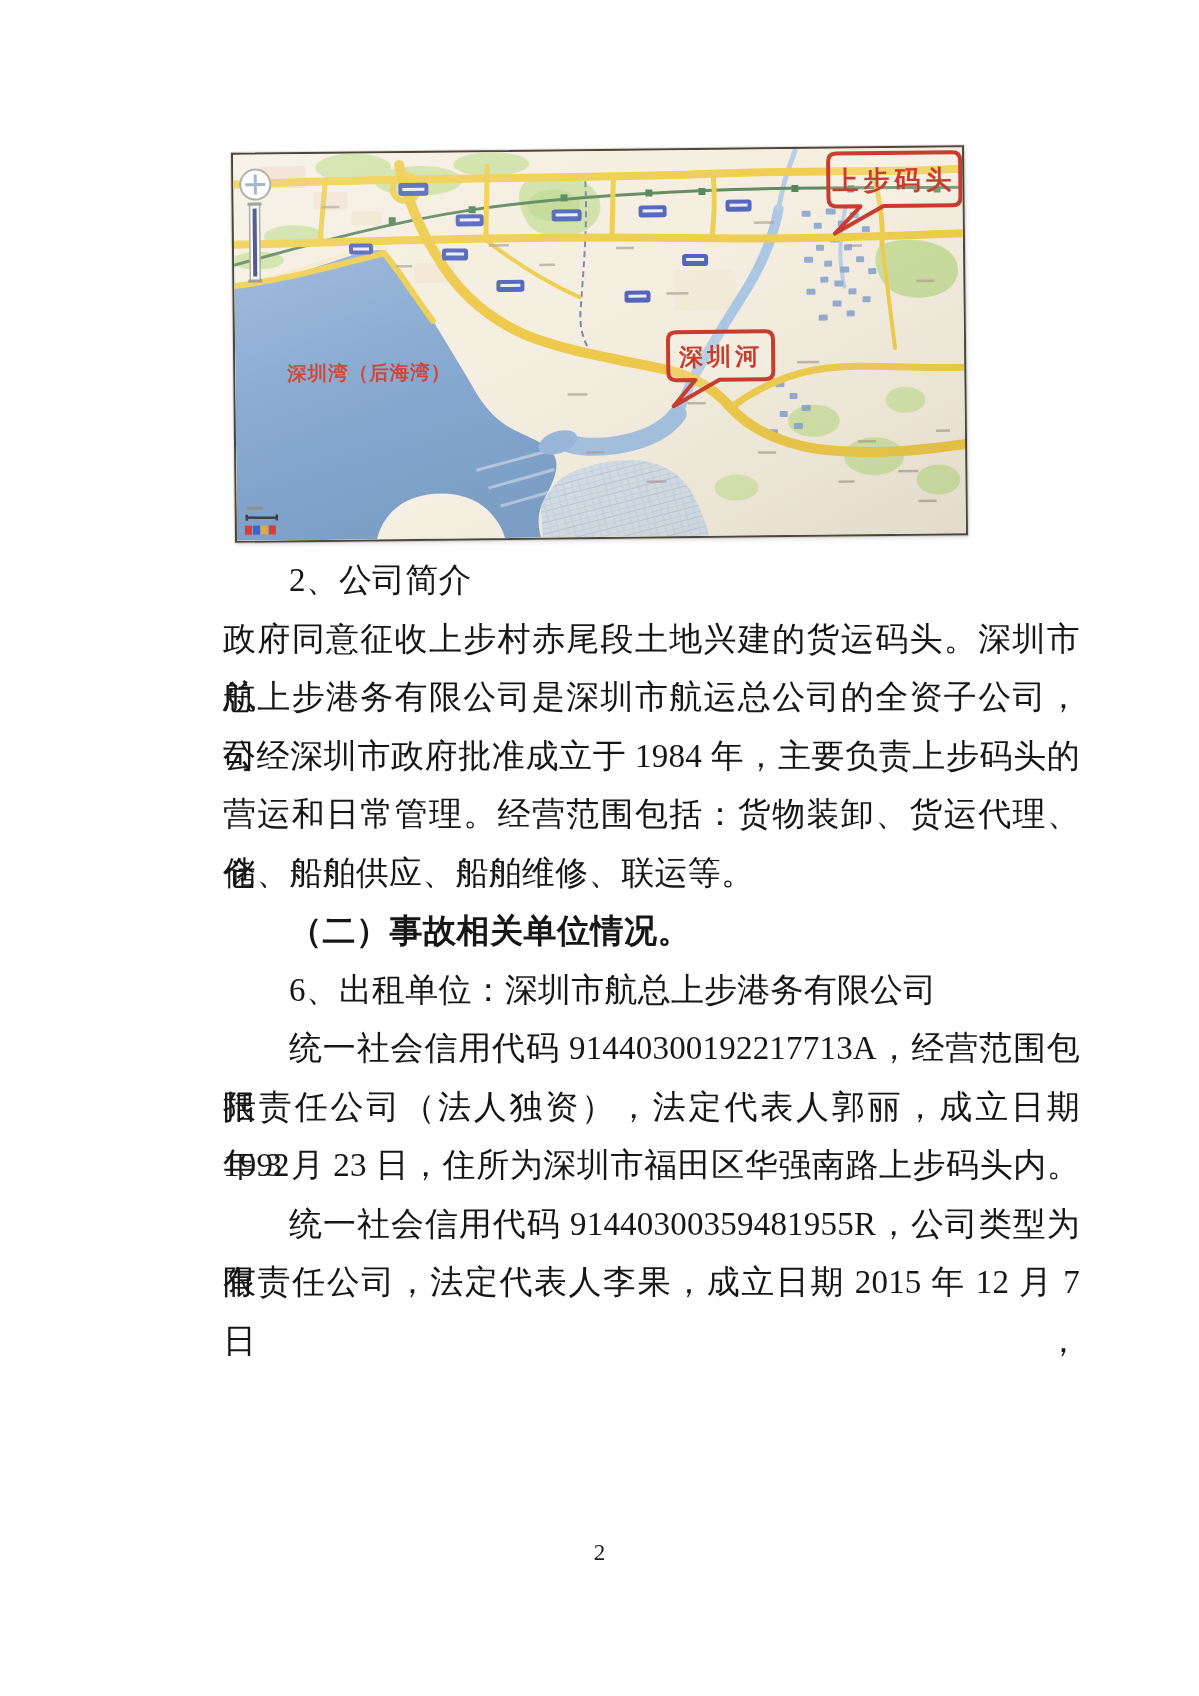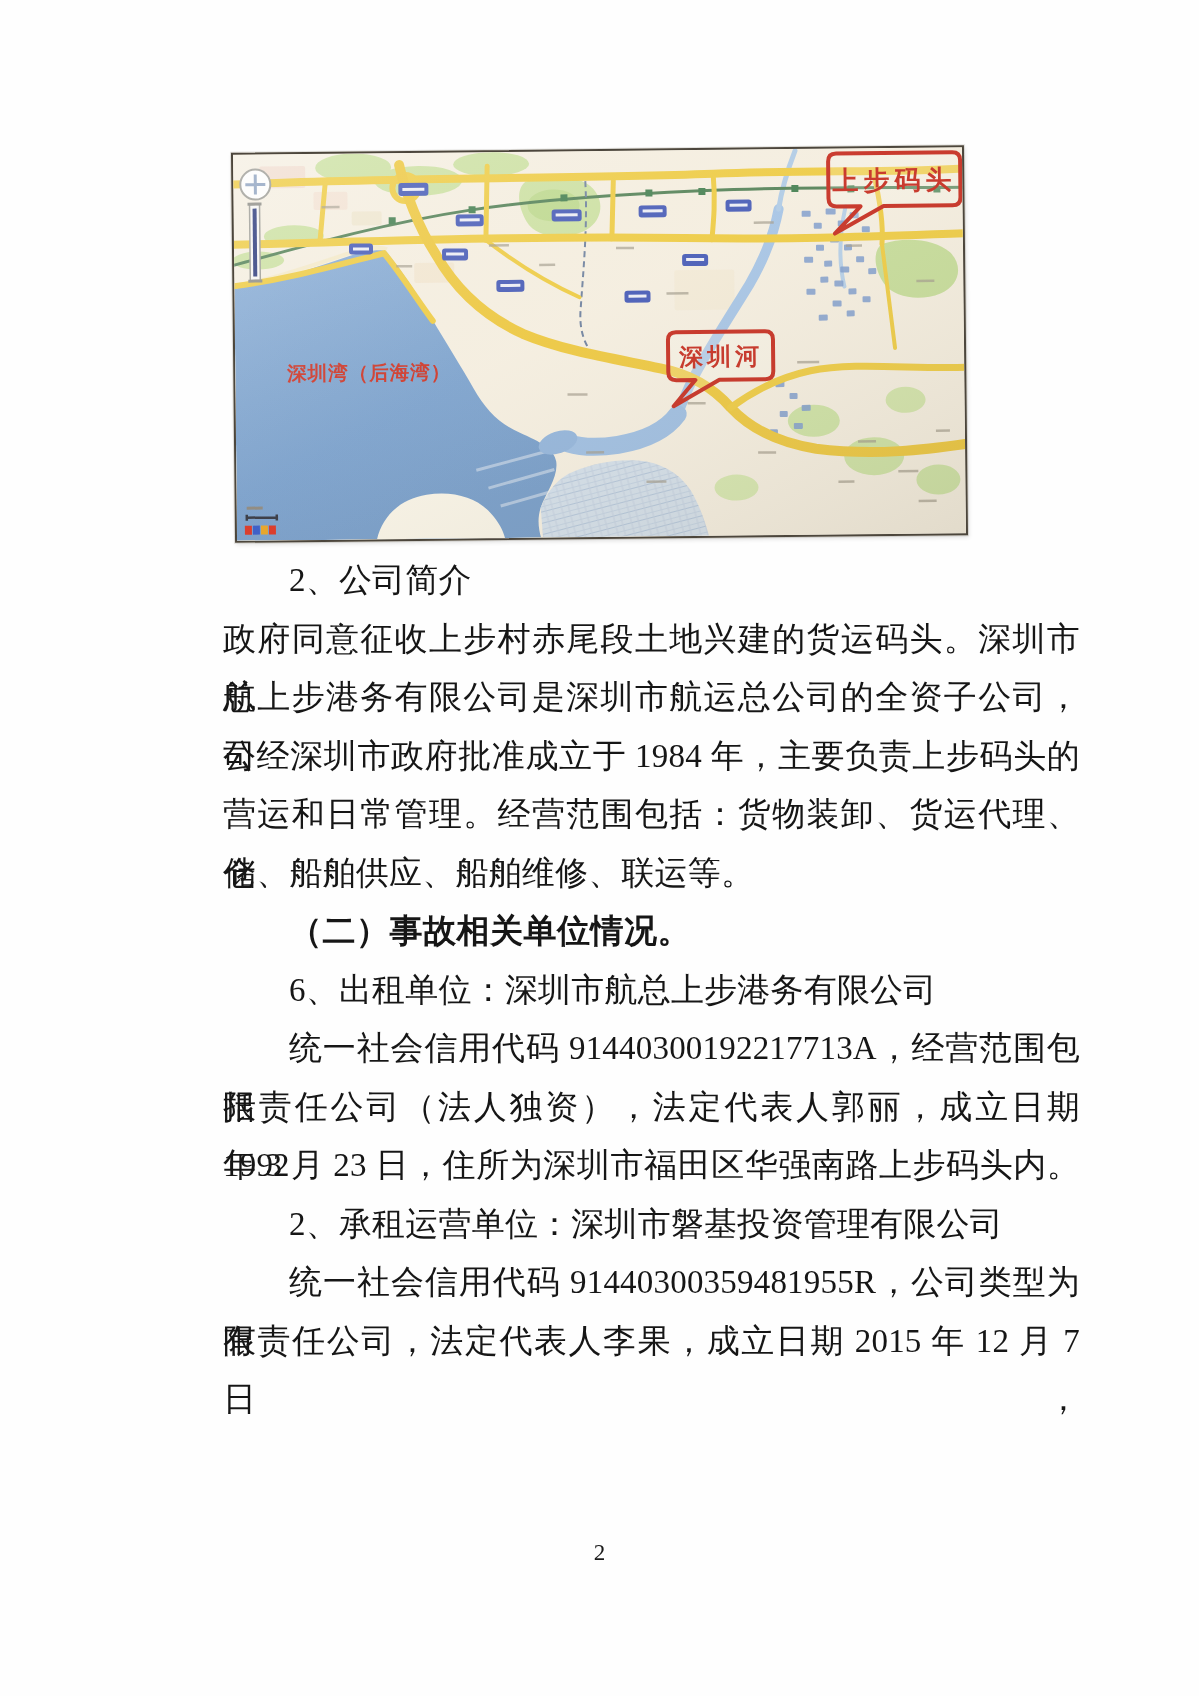--- a/index.html
+++ b/index.html
@@ -268,19 +268,18 @@
     <div class="line just">政府同意征收上步村赤尾段土地兴建的货运码头。深圳市航</div>
     <div class="line just">总上步港务有限公司是深圳市航运总公司的全资子公司，公</div>
     <div class="line just">司经深圳市政府批准成立于 1984 年，主要负责上步码头的</div>
     <div class="line just">营运和日常管理。经营范围包括：货物装卸、货运代理、仓</div>
     <div class="line">储、船舶供应、船舶维修、联运等。</div>
     <div class="line indent heading">（二）事故相关单位情况。</div>
     <div class="line indent">6、出租单位：深圳市航总上步港务有限公司</div>
     <div class="line indent just">统一社会信用代码 91440300192217713A，经营范围包括</div>
     <div class="line just">限责任公司（法人独资），法定代表人郭丽，成立日期 1992</div>
     <div class="line just">年 3 月 23 日，住所为深圳市福田区华强南路上步码头内。</div>
-    <div class="line indent">2、承租运营单位：深圳市磐基投资管理有限公司</div>
     <div class="line indent just">统一社会信用代码 91440300359481955R，公司类型为有</div>
     <div class="line just">限责任公司，法定代表人李果，成立日期 2015 年 12 月 7 日，</div>
   </div>
 
   <div class="pagenum">2</div>
 </div>
 
 </body></html>

